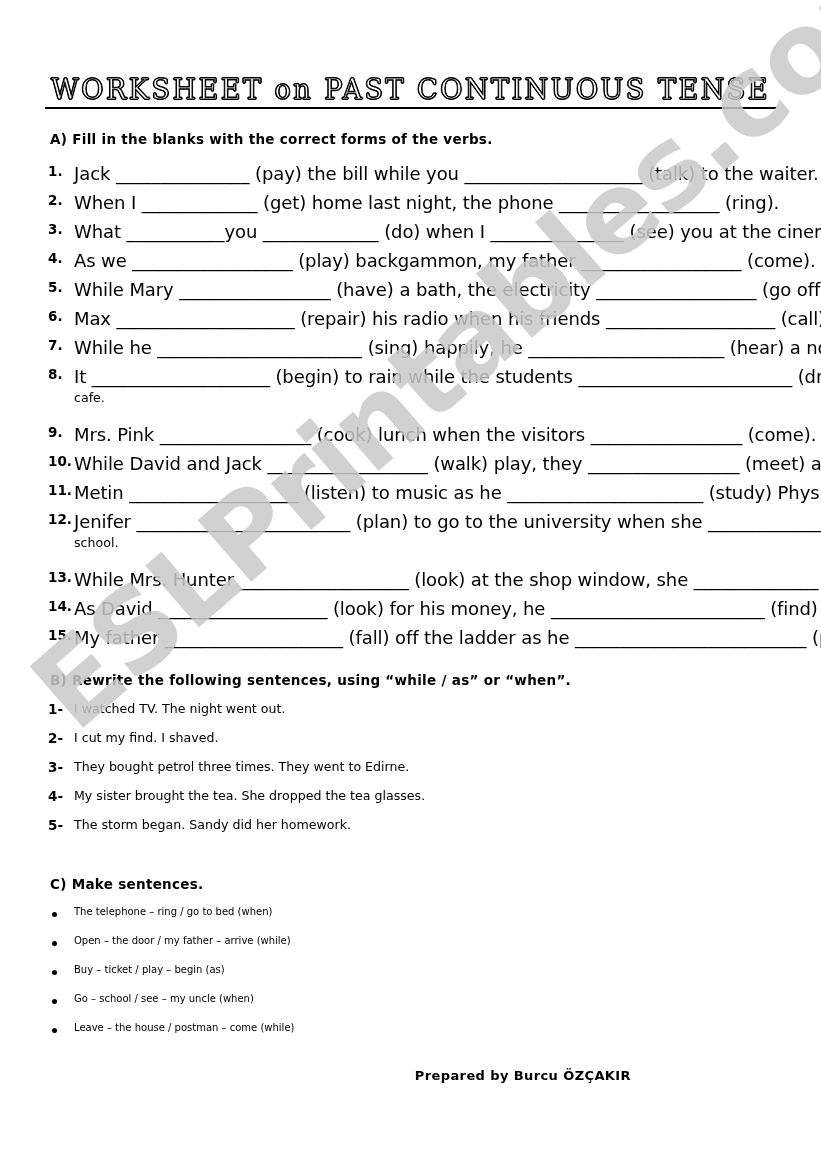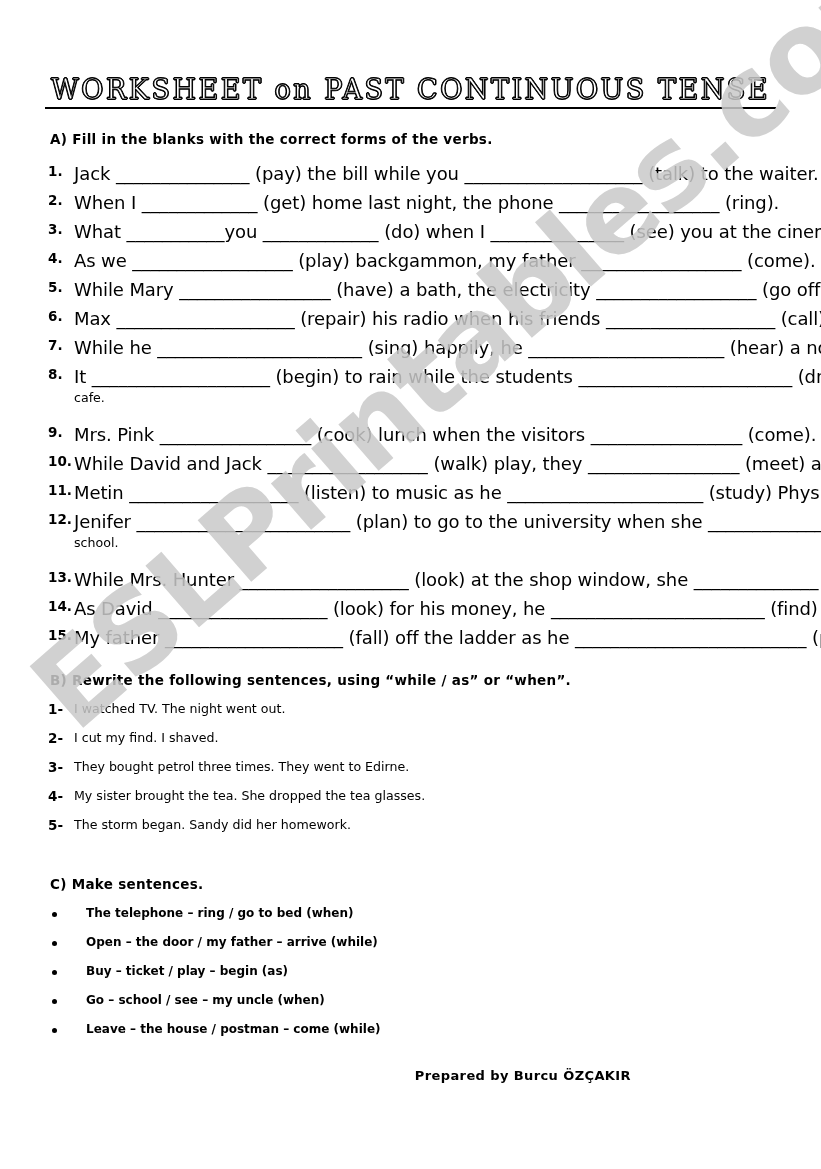--- a/index.html
+++ b/index.html
@@ -154,25 +154,24 @@
     position: absolute;
     left: 0;
     top: 6px;
     width: 5px;
     height: 5px;
     background: #000;
     border-radius: 50%;
   }
   .ctext {
     display: block;
-    margin-left: 34px;
-    font-family: "DejaVu Sans", sans-serif;
-    font-size: 12px;
-    white-space: nowrap;
-    font-weight: bold;
+    margin-left: 22px;
+    font-family: "DejaVu Sans", sans-serif;
+    font-size: 10px;
+    white-space: nowrap;
   }
 
   
   #footer {
     position: absolute;
     right: 22px;
     top: 1068px;
     font-family: "DejaVu Sans", sans-serif;
     font-weight: bold;
     font-size: 13px;

